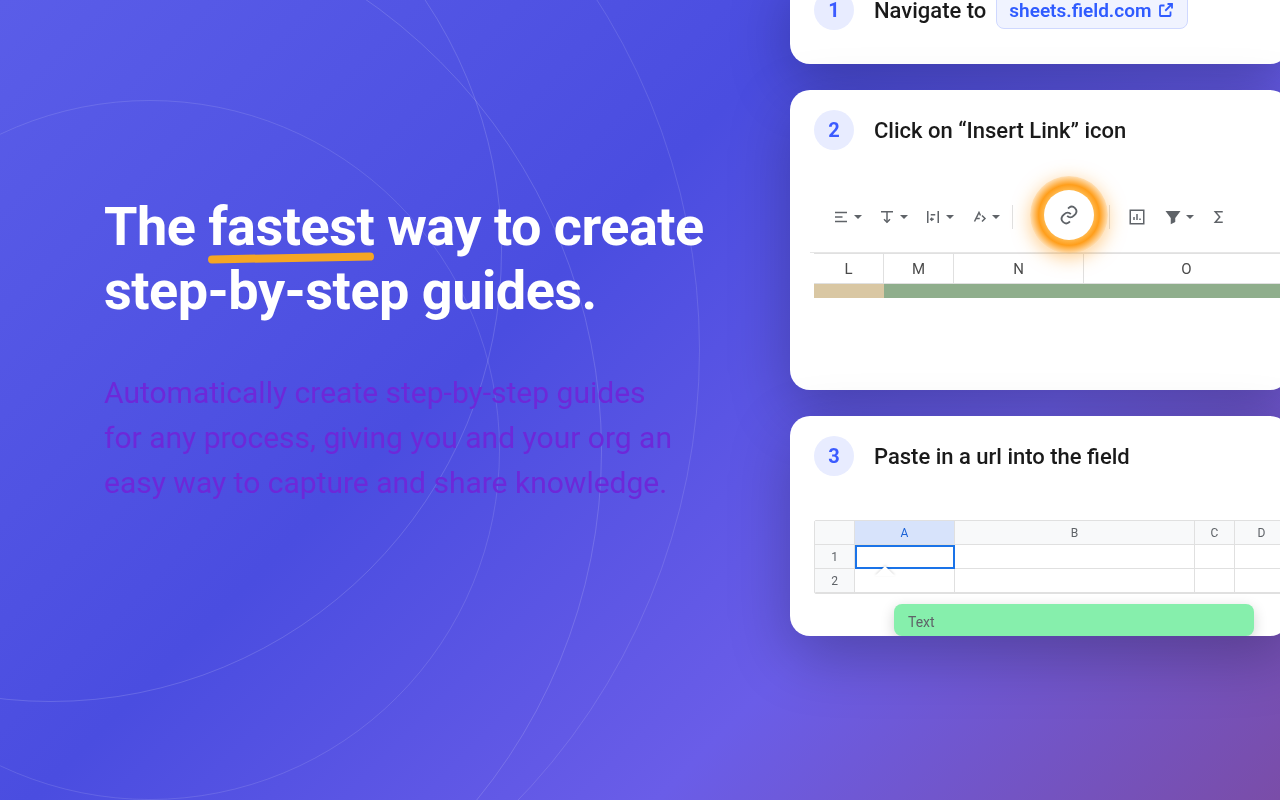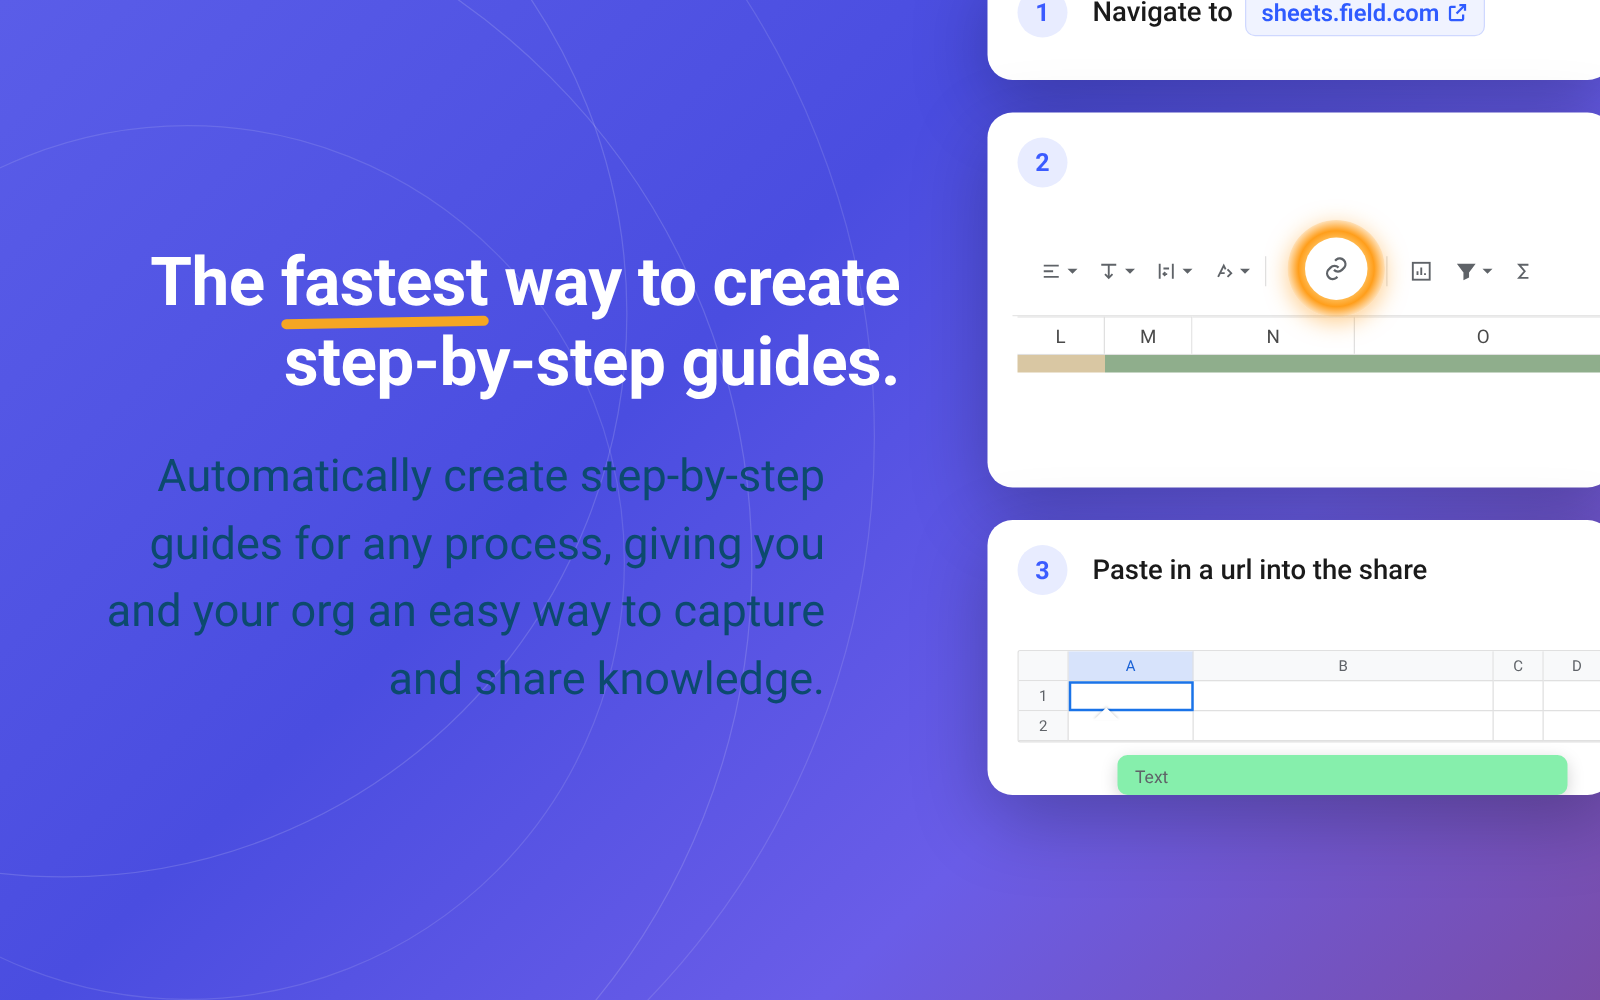--- a/index.html
+++ b/index.html
@@ -35,25 +35,24 @@
 .circle3, .circle4 {
   position: absolute;
   border: 1px solid rgba(255,255,255,0.12);
   border-radius: 50%;
 }
 .circle3 { width: 700px; height: 700px; left: -200px; top: 100px; }
 .circle4 { width: 1300px; height: 1300px; left: -600px; top: -300px; }
 
 .hero {
   position: absolute;
-  left: 80px;
+  left: 104px;
   top: 195px;
   width: 640px;
   color: #fff;
-  text-align: right;
 }
 .hero h1 {
   font-size: 54px;
   font-weight: 700;
   line-height: 1.18;
   letter-spacing: -0.5px;
 }
 .underline-word {
   position: relative;
   display: inline-block;
@@ -62,25 +61,25 @@
   content: "";
   position: absolute;
   left: 0; right: 0;
   bottom: -3px;
   height: 8px;
   background: #f5a623;
   border-radius: 4px;
   transform: rotate(-1deg);
 }
 .hero p {
-  margin-top: 32px;
-  font-size: 36px;
+  margin-top: 48px;
+  font-size: 30px;
   font-weight: 400;
   line-height: 1.5;
-  color: #0c4a6e;
+  color: #6d28d9;
   max-width: 580px;
 }
 
 .steps-col {
   position: absolute;
   right: -10px;
   top: -30px;
   width: 500px;
   display: flex;
   flex-direction: column;
@@ -283,20 +282,21 @@
               <path d="M18 14v5a1 1 0 0 1-1 1H5a1 1 0 0 1-1-1V7a1 1 0 0 1 1-1h5"></path>
             </svg>
         </span>
       </div>
     </div>
   </div>
 
   <div class="step-card">
     <div class="step-header">
       <div class="step-num">2</div>
+      <div class="step-title">Click on “Insert Link” icon</div>
     </div>
     <div class="step2-body">
       <div class="toolbar">
         <div class="highlight-ring">
           <div class="inner">
             <svg width="22" height="22" viewBox="0 0 24 24" fill="none" stroke="#5f6368" stroke-width="2">
                 <path d="M10 13a5 5 0 0 0 7 0l2-2a5 5 0 0 0-7-7l-1 1"></path>
                 <path d="M14 11a5 5 0 0 0-7 0l-2 2a5 5 0 0 0 7 7l1-1"></path>
               </svg>
           </div>
@@ -371,21 +371,21 @@
         <div class="seg" style="width:70px;background:#d9c7a3;"></div>
         <div class="seg" style="flex:1;background:#8fae8c;"></div>
       </div>
       <div style="height:60px;"></div>
     </div>
   </div>
 
   <div class="step-card" style="min-height:220px;">
     <div class="step-header">
       <div class="step-num">3</div>
-      <div class="step-title">Paste in a url into the share</div>
+      <div class="step-title">Paste in a url into the field</div>
     </div>
     <div class="step3-body">
       <div class="sheet-mini">
         <div class="row">
           <div class="cell corner"></div>
           <div class="cell colh active-col" style="width:100px;">A</div>
           <div class="cell colh" style="width:240px;">B</div>
           <div class="cell colh" style="width:40px;">C</div>
           <div class="cell colh" style="flex:1;">D</div>
         </div>

